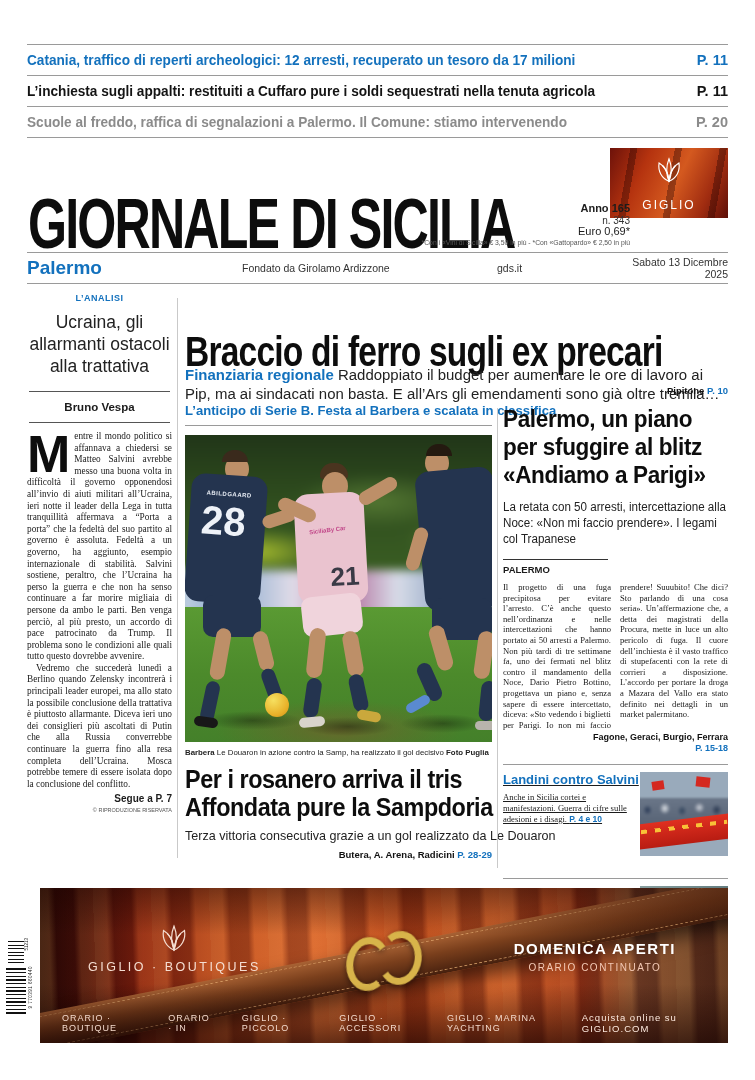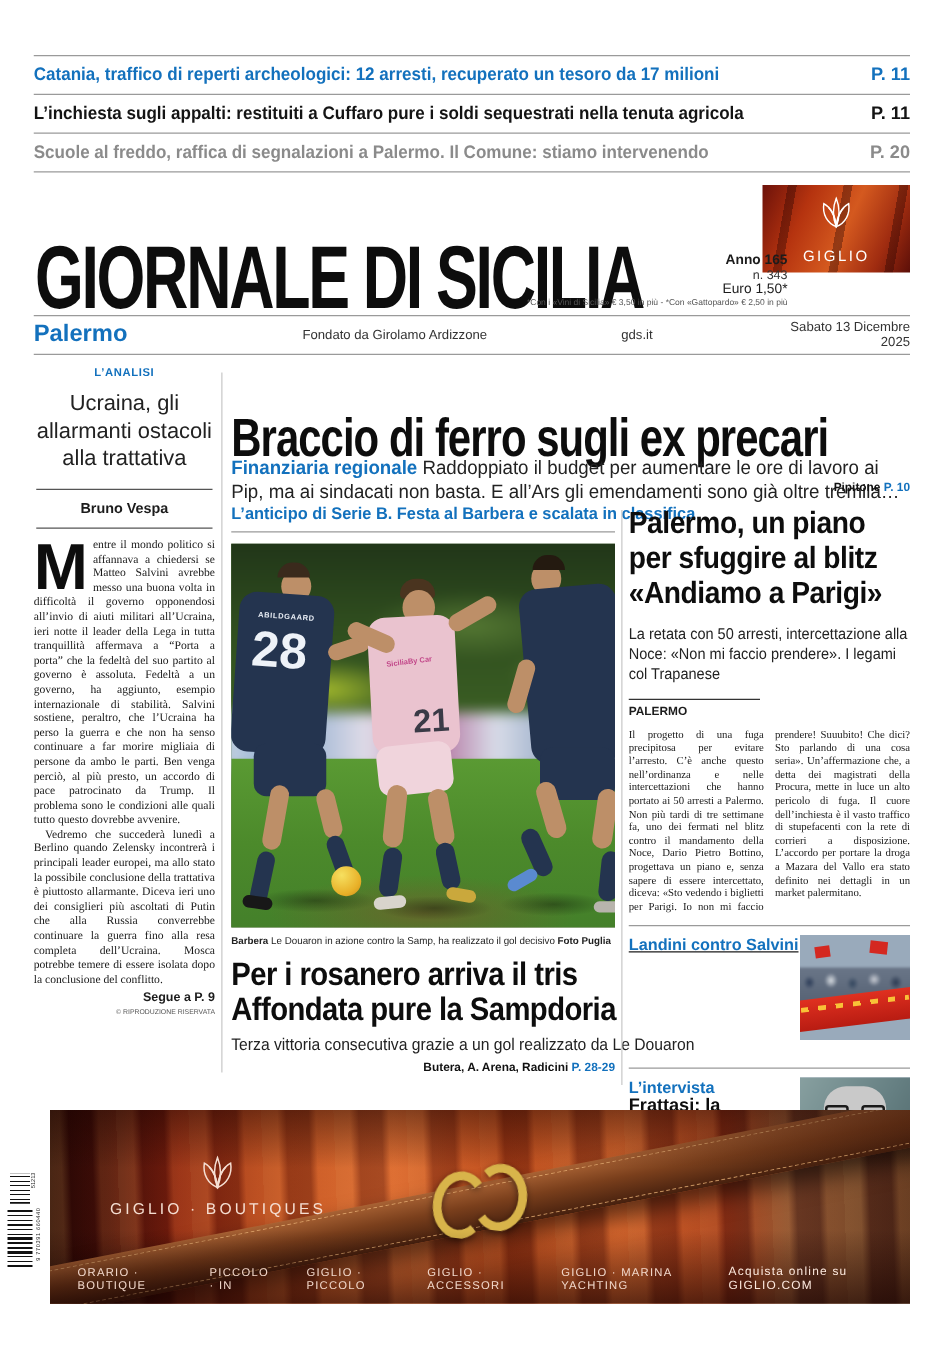--- a/index.html
+++ b/index.html
@@ -226,21 +226,21 @@
           <path d="M15 14 C20 19 23 27 24 36"></path>
           <path d="M33 14 C28 19 25 27 24 36"></path>
         </g>
       </svg>
       <span class="word">GIGLIO</span>
     </div>
   </div>
   <div class="edition">
     <div class="a">Anno 165</div>
     <div class="n">n. 343</div>
-    <div class="e">Euro 1,50*</div>
+    <div class="e">Euro 0,69*</div>
   </div>
   <div class="edition-note">*Con i «Vini di Sicilia» € 3,50 in più - *Con «Gattopardo» € 2,50 in più</div>
 
   <div class="infobar">
     <span class="ed">Palermo</span>
     <span class="fd">Fondato da Girolamo Ardizzone</span>
     <span class="gd">gds.it</span>
     <span class="dt">Sabato 13 Dicembre 2025</span>
   </div>
 
@@ -254,21 +254,21 @@
   <aside class="analysis">
     <div class="an-label">L’ANALISI</div>
     <div class="an-head">Ucraina, gli allarmanti ostacoli alla trattativa</div>
     <hr class="an-rule">
     <div class="an-author">Bruno Vespa</div>
     <hr class="an-rule2">
     <div class="an-body">
       <p><span class="drop">M</span><span>entre il mondo politico si affannava a chiedersi se Matteo Salvini avrebbe messo una buona volta in difficoltà il governo opponendosi all’invio di aiuti militari all’Ucraina, ieri notte il leader della Lega in tutta tranquillità affermava a “Porta a porta” che la fedeltà del suo partito al governo è assoluta. Fedeltà a un governo, ha aggiunto, esempio internazionale di stabilità. Salvini sostiene, peraltro, che l’Ucraina ha perso la guerra e che non ha senso continuare a far morire migliaia di persone da ambo le parti. Ben venga perciò, al più presto, un accordo di pace patrocinato da Trump. Il problema sono le condizioni alle quali tutto questo dovrebbe avvenire.</span></p>
       <p class="p2">Vedremo che succederà lunedì a Berlino quando Zelensky incontrerà i principali leader europei, ma allo stato la possibile conclusione della trattativa è piuttosto allarmante. Diceva ieri uno dei consiglieri più ascoltati di Putin che alla Russia converrebbe continuare la guerra fino alla resa completa dell’Ucraina. Mosca potrebbe temere di essere isolata dopo la conclusione del conflitto.</p>
     </div>
-    <div class="an-segue">Segue a P. 9</div>
+    <div class="an-segue">Segue a P. 7</div>
     <div class="an-copy">© RIPRODUZIONE RISERVATA</div>
   </aside>
   <div class="vline" style="left:177px;top:298px;height:560px;"></div>
 
   <section class="serieb">
     <div class="sb-kick">L’anticipo di Serie B. Festa al Barbera e scalata in classifica</div>
     <hr class="sb-rule">
     <div class="photo">
       <div class="ph-stands"></div>
       <div class="ph-boards"></div>
@@ -342,23 +342,28 @@
   <section class="rcol">
     <div class="bz-head">
       <div>Palermo, un piano</div>
       <div>per sfuggire al blitz</div>
       <div>«Andiamo a Parigi»</div>
     </div>
     <div class="bz-deck">La retata con 50 arresti, intercettazione alla Noce: «Non mi faccio prendere». I legami col Trapanese</div>
     <hr class="bz-date-rule">
     <div class="bz-date">PALERMO</div>
     <div class="bz-body">Il progetto di una fuga precipitosa per evitare l’arresto. C’è anche questo nell’ordinanza e nelle intercettazioni che hanno portato ai 50 arresti a Palermo. Non più tardi di tre settimane fa, uno dei fermati nel blitz contro il mandamento della Noce, Dario Pietro Bottino, progettava un piano e, senza sapere di essere intercettato, diceva: «Sto vedendo i biglietti per Parigi. Io non mi faccio prendere! Suuubito! Che dici? Sto parlando di una cosa seria». Un’affermazione che, a detta dei magistrati della Procura, mette in luce un alto pericolo di fuga. Il cuore dell’inchiesta è il vasto traffico di stupefacenti con la rete di corrieri a disposizione. L’accordo per portare la droga a Mazara del Vallo era stato definito nei dettagli in un market palermitano.</div>
+    <div class="bz-by">
+      <span class="byl" style="font-size:9px;">Fagone, Geraci, Burgio, Ferrara</span><br>
+      <span class="pag">P. 15-18</span>
+    </div>
 
     <div class="sec" style="min-height:96px;text-decoration:underline;">
       <div class="kick">Landini contro Salvini</div>
+      <div class="bd"><span>Anche in Sicilia cortei e manifestazioni. Guerra di cifre sulle adesioni e i disagi.</span> <span class="pg">P. 4 e 10</span></div>
       <div class="thumb">
         <div class="pr-bg"></div>
         <div class="pr-flag" style="left:14%;top:10%;width:12px;height:9px;transform:rotate(-8deg);"></div>
         <div class="pr-flag" style="left:64%;top:6%;width:14px;height:10px;transform:rotate(6deg);"></div>
         <div class="pr-crowd"></div>
         <div class="pr-banner"></div>
       </div>
     </div>
 
     <div class="sec" style="min-height:92px;">
@@ -392,23 +397,27 @@
         <g fill="none" stroke="#f5ded2" stroke-width="1.6">
           <path d="M24 36 C20 26 20 14 24 4 C28 14 28 26 24 36 Z"></path>
           <path d="M24 36 C14 32 8 22 10 10 C19 15 23 25 24 36 Z"></path>
           <path d="M24 36 C34 32 40 22 38 10 C29 15 25 25 24 36 Z"></path>
           <path d="M15 14 C20 19 23 27 24 36"></path>
           <path d="M33 14 C28 19 25 27 24 36"></path>
         </g>
       </svg>
       <span class="w">GIGLIO · BOUTIQUES</span>
     </div>
+    <div class="ad-right">
+      <div class="p1">DOMENICA APERTI</div>
+      <div class="p2">ORARIO CONTINUATO</div>
+    </div>
     <div class="ad-menu">
       <span>ORARIO · BOUTIQUE</span>
-      <span>PICCOLO · IN</span>
+      <span>ORARIO · IN</span>
       <span>GIGLIO · PICCOLO</span>
       <span>GIGLIO · ACCESSORI</span>
       <span>GIGLIO · MARINA YACHTING</span>
       <span class="online">Acquista online su GIGLIO.COM</span>
     </div>
   </footer>
 
   <div class="barcode">
     <div class="bc1"></div>
     <div class="bc2"></div>

